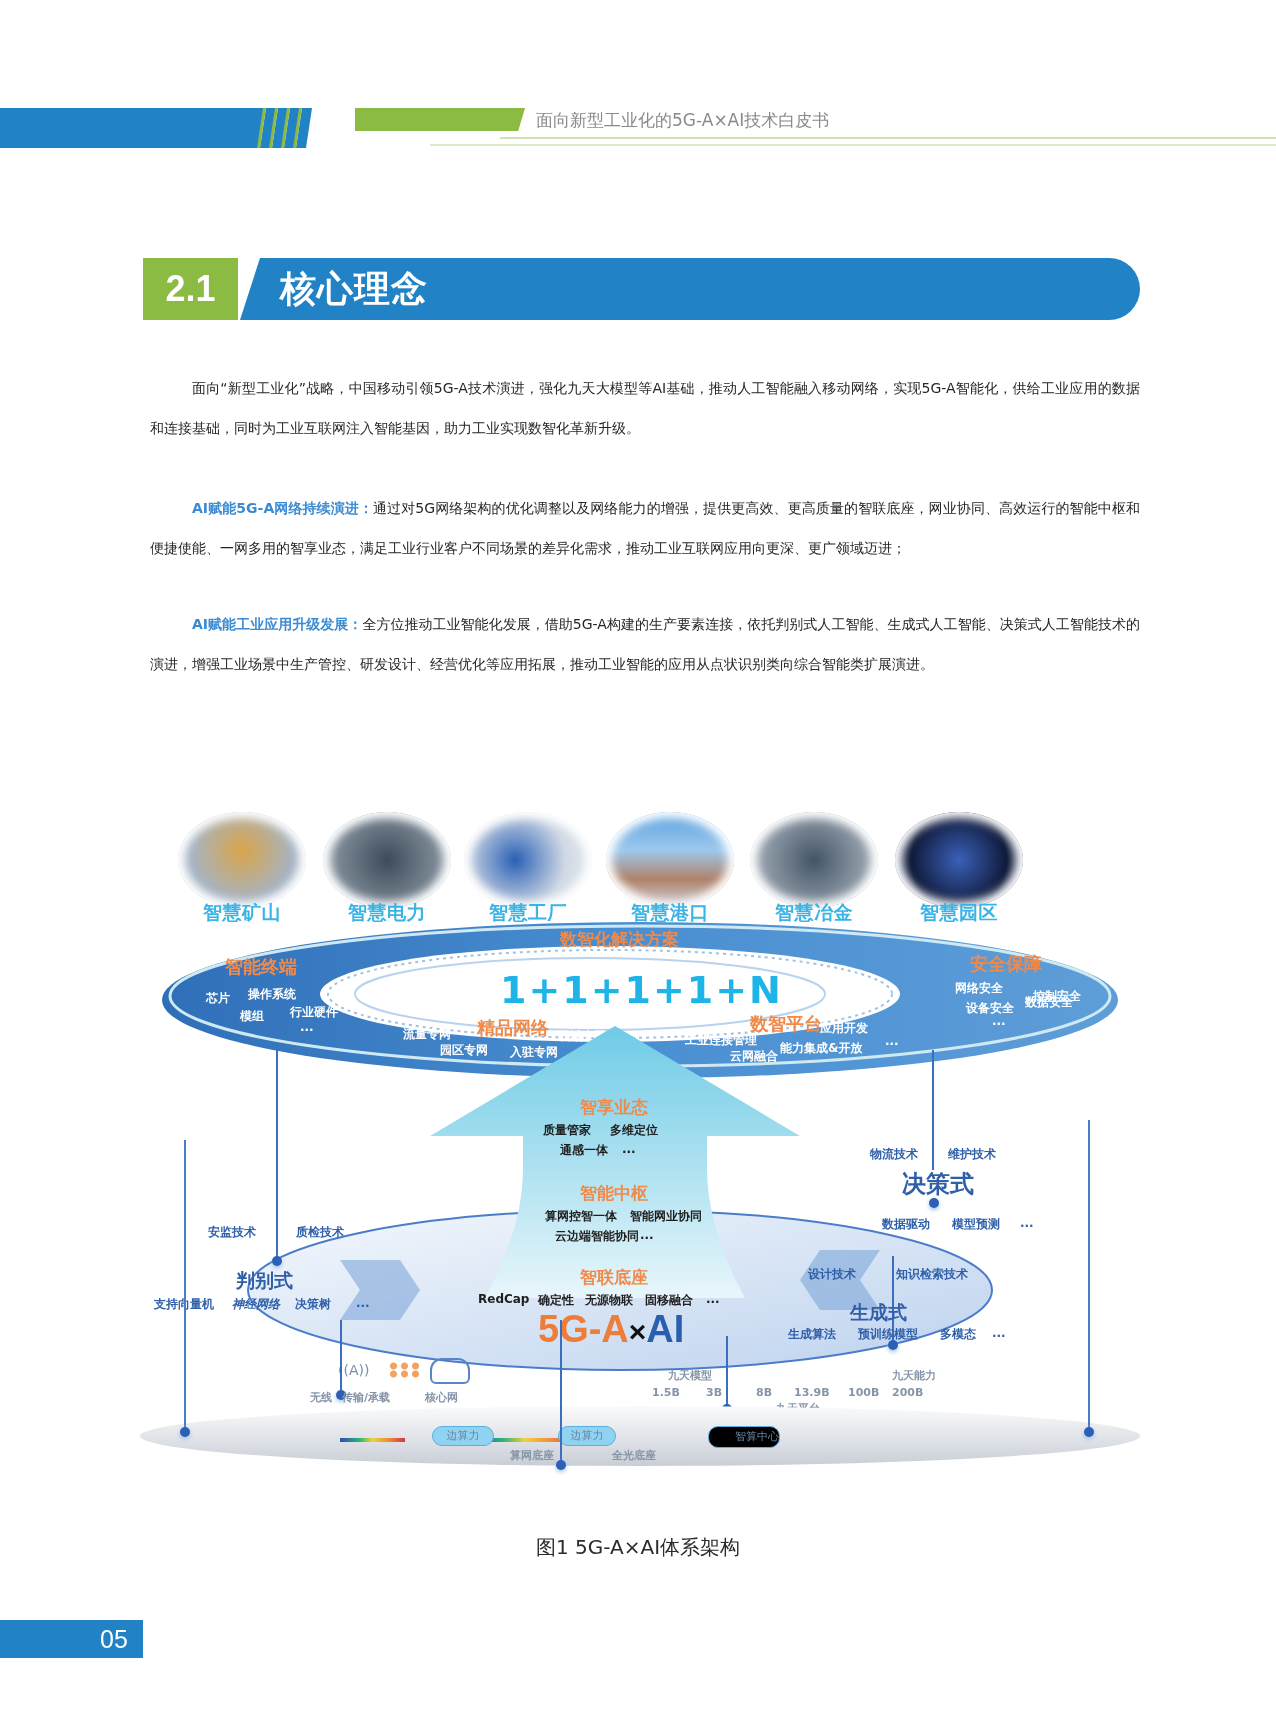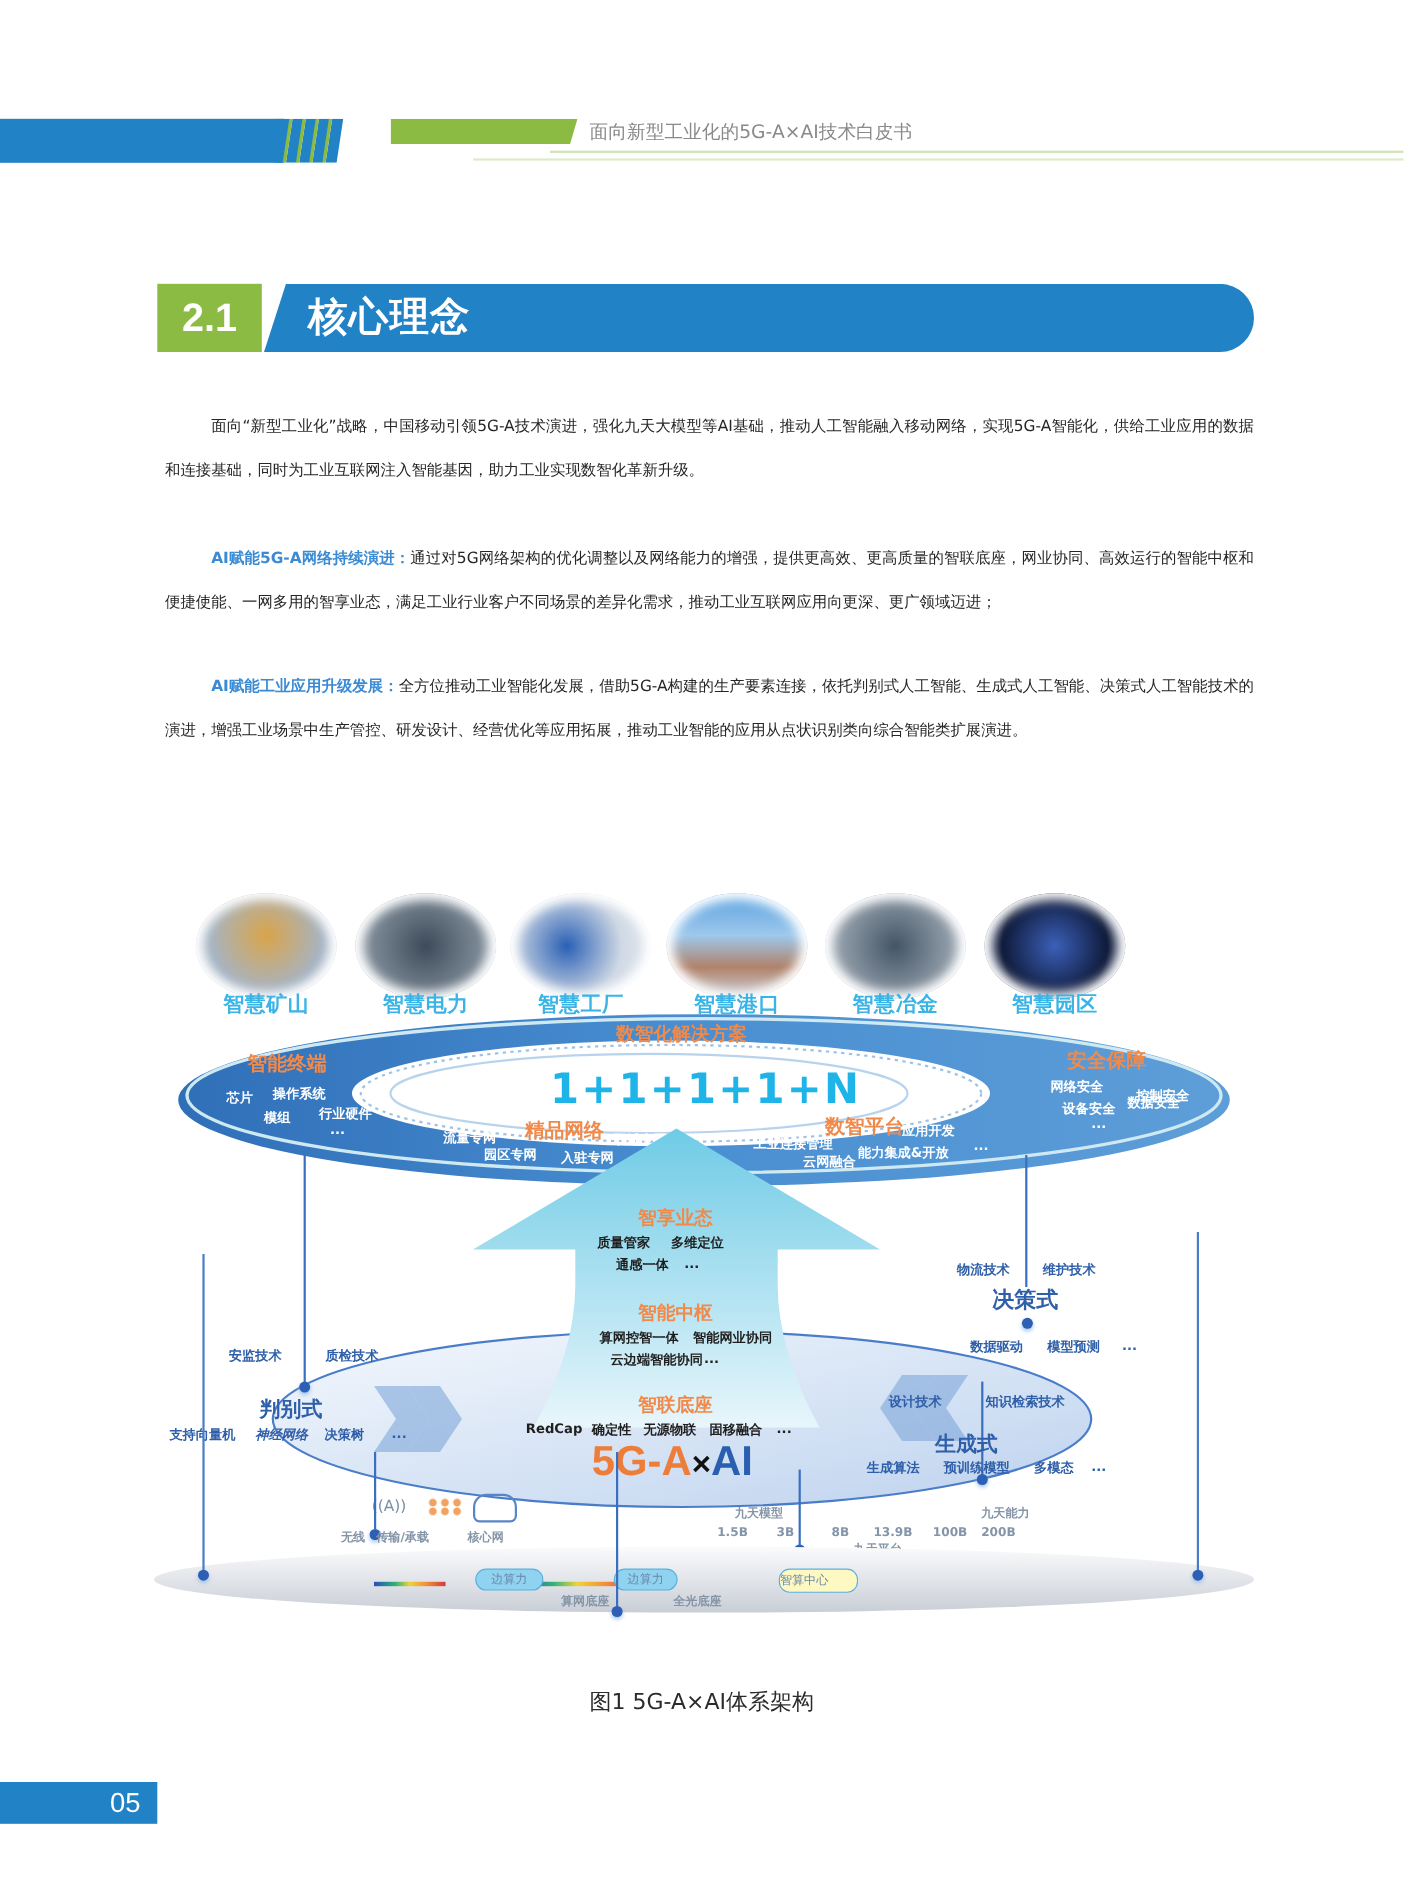--- a/index.html
+++ b/index.html
@@ -173,21 +173,21 @@
   <div class="bl" style="left:96px;top:468px;font-size:19px;">判别式</div>
   <div class="bl" style="left:14px;top:496px;">支持向量机</div>
   <div class="bl" style="left:92px;top:496px;font-style:italic;">神经网络</div>
   <div class="bl" style="left:155px;top:496px;">决策树</div>
   <div class="bl" style="left:216px;top:496px;">...</div>
 
   <div class="vline" style="left:792px;top:250px;height:120px;"></div>
   <div class="dot" style="left:789px;top:398px;"></div>
   <div class="bl" style="left:730px;top:346px;">物流技术</div>
   <div class="bl" style="left:808px;top:346px;">维护技术</div>
-  <div class="bl" style="left:762px;top:368px;font-size:20px;">决策式</div>
+  <div class="bl" style="left:762px;top:368px;font-size:24px;">决策式</div>
   <div class="bl" style="left:742px;top:416px;">数据驱动</div>
   <div class="bl" style="left:812px;top:416px;">模型预测</div>
   <div class="bl" style="left:880px;top:416px;">...</div>
 
   <div class="vline" style="left:752px;top:456px;height:90px;"></div>
   <div class="dot" style="left:748px;top:540px;"></div>
   <div class="bl" style="left:668px;top:466px;">设计技术</div>
   <div class="bl" style="left:756px;top:466px;">知识检索技术</div>
   <div class="bl" style="left:710px;top:500px;font-size:19px;">生成式</div>
   <div class="bl" style="left:648px;top:526px;">生成算法</div>
@@ -233,21 +233,21 @@
           <stop offset="0.75" stop-color="#f08a3a"></stop>
           <stop offset="1" stop-color="#d23a3a"></stop>
       </linearGradient>
     </defs>
     <ellipse cx="500" cy="36" rx="500" ry="30" fill="url(#bg3)"></ellipse>
     <rect x="200" y="38" width="65" height="4" fill="url(#rb)"></rect>
     <rect x="330" y="38" width="110" height="4" fill="url(#rb)"></rect>
   </svg>
   <div style="position:absolute;left:292px;top:626px;width:60px;height:18px;border-radius:10px;background:#8fd3f0;border:1px solid #5ab0dd;font-size:11px;color:#6a86a8;text-align:center;line-height:18px;">边算力</div>
   <div style="position:absolute;left:418px;top:626px;width:56px;height:18px;border-radius:10px;background:#8fd3f0;border:1px solid #5ab0dd;font-size:11px;color:#6a86a8;text-align:center;line-height:18px;">边算力</div>
-  <div style="position:absolute;left:568px;top:626px;width:70px;height:20px;border-radius:10px;background:#fef9c3;border:1px solid #5ab0dd;font-size:11px;color:#6a86a8;text-align:left;line-height:20px;">智算中心</div>
+  <div style="position:absolute;left:568px;top:626px;width:70px;height:20px;border-radius:10px;background:#000000;border:1px solid #5ab0dd;font-size:11px;color:#6a86a8;text-align:right;line-height:20px;">智算中心</div>
   <div class="gl" style="left:370px;top:648px;">算网底座</div>
   <div class="gl" style="left:472px;top:648px;">全光底座</div>
   <div class="vline" style="left:420px;top:520px;height:145px;"></div>
   <div class="dot" style="left:416px;top:660px;"></div>
   <div class="vline" style="left:44px;top:340px;height:290px;background:#4a7dc9;"></div>
   <div class="dot" style="left:40px;top:627px;"></div>
   <div class="vline" style="left:948px;top:320px;height:310px;background:#4a7dc9;"></div>
   <div class="dot" style="left:944px;top:627px;"></div>
 </div>
 

